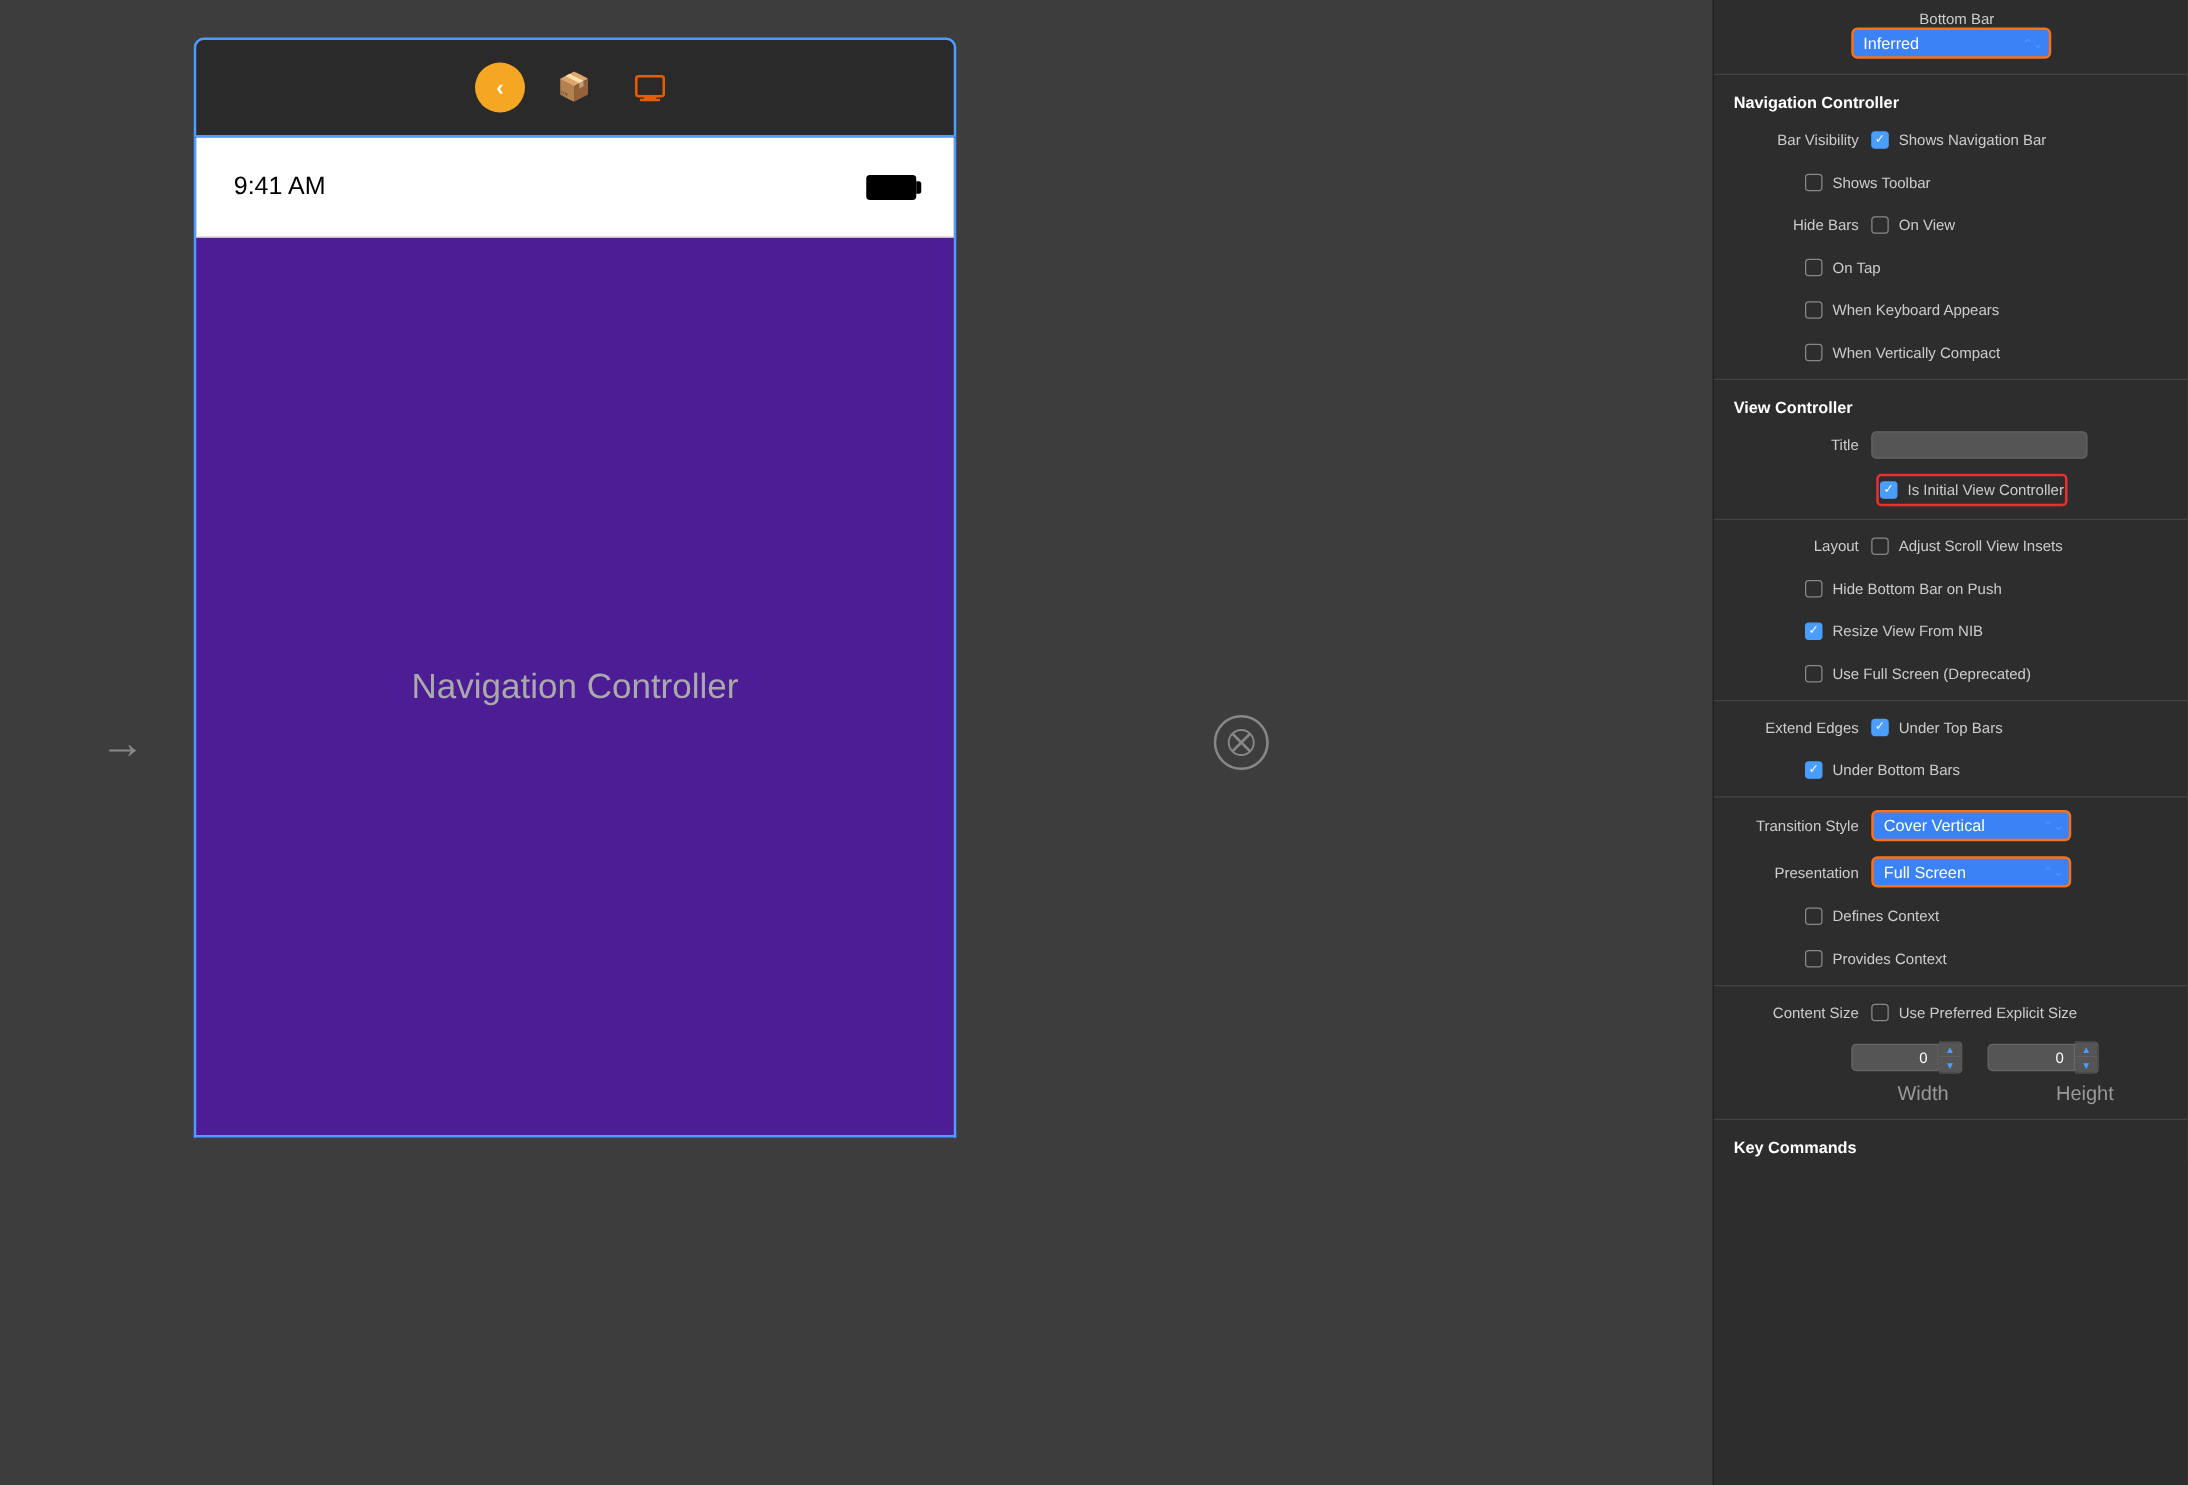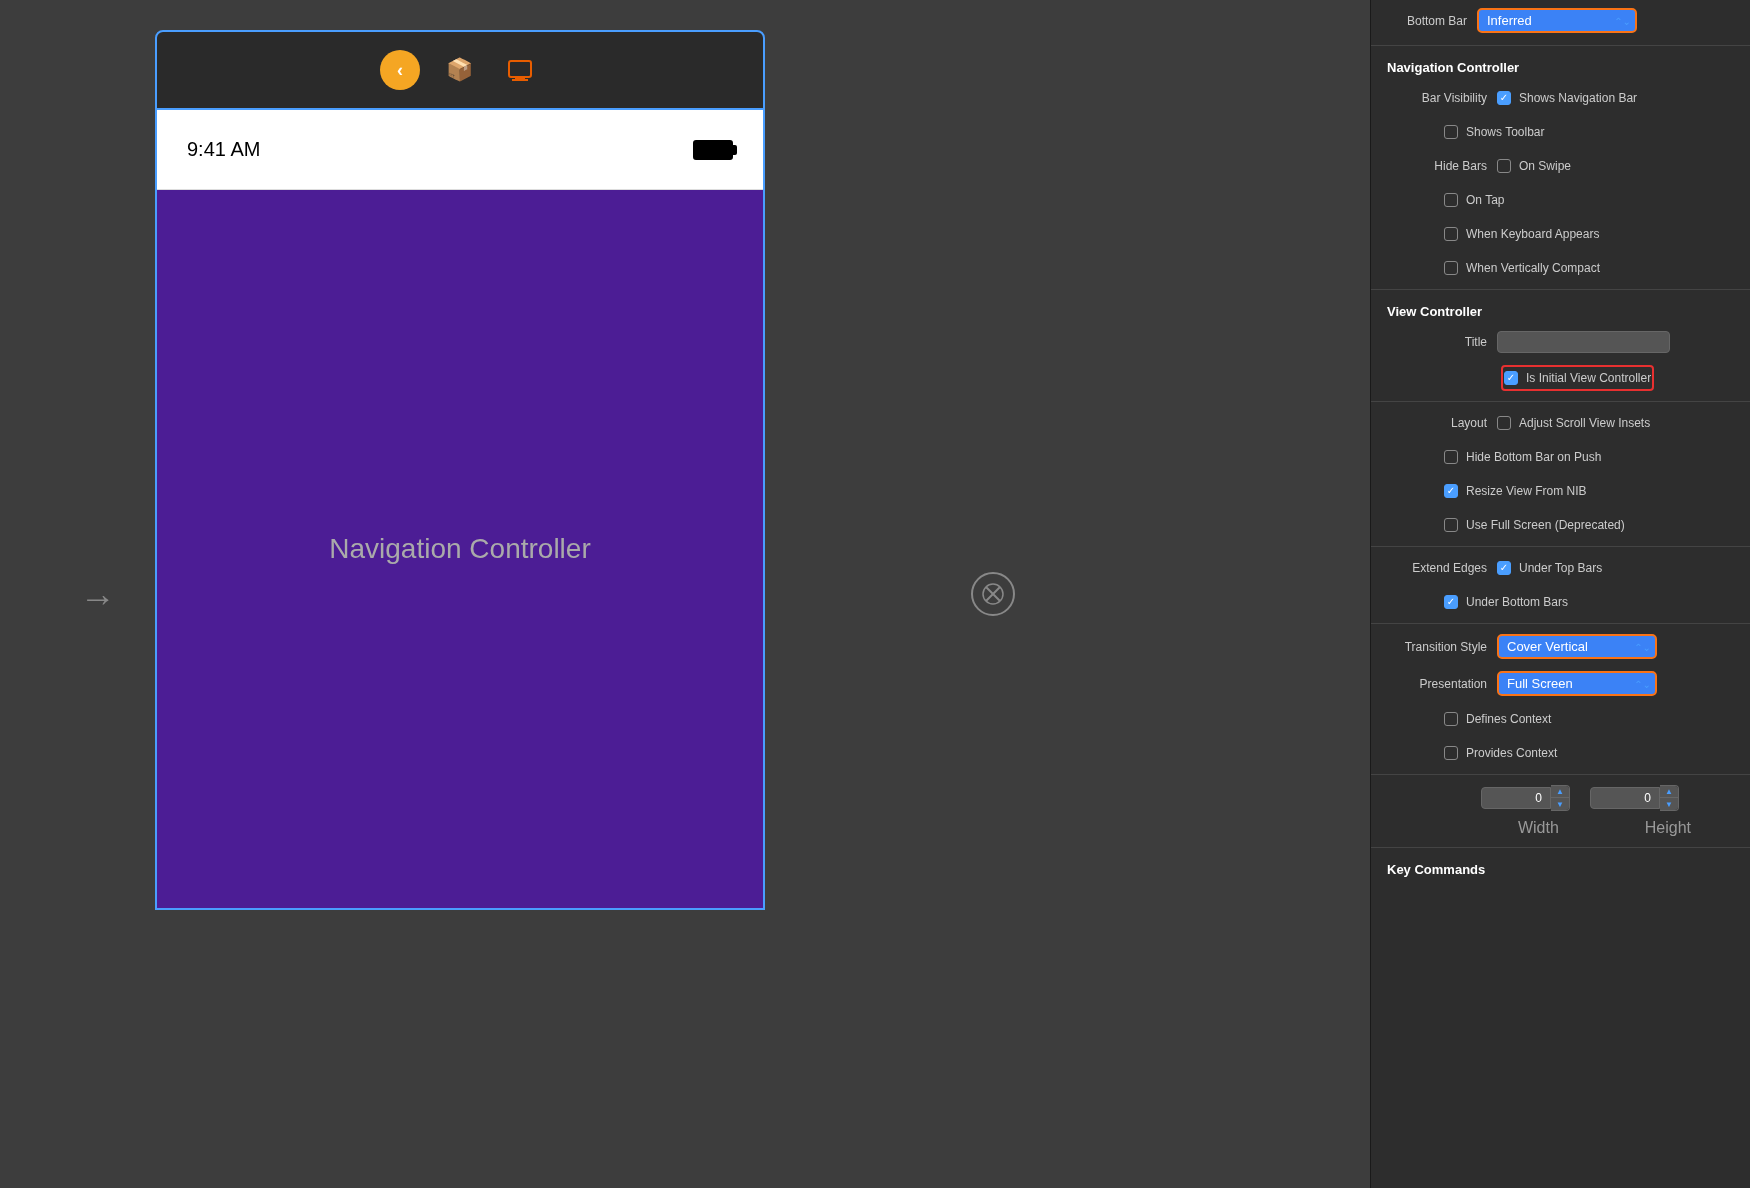--- a/index.html
+++ b/index.html
@@ -343,20 +343,21 @@
       justify-content: space-around;
       padding: 2px 16px 6px 104px;
       color: #999;
       font-size: 16px;
     }
 
     .panel-top-row {
       display: flex;
       align-items: center;
       padding: 8px 16px;
+      flex-direction: column;
     }
 
     .panel-top-label {
       color: #ccc;
       font-size: 12px;
       margin-right: 10px;
       min-width: 80px;
       text-align: right;
     }
 
@@ -456,21 +457,21 @@
     <div class="checkbox-row">
       <div class="panel-checkbox"></div>
       <span class="checkbox-label">Shows Toolbar</span>
     </div>
   </div>
 
   <div class="panel-row">
     <span class="panel-row-label">Hide Bars</span>
     <div class="checkbox-row">
       <div class="panel-checkbox"></div>
-      <span class="checkbox-label">On Swipe</span>
+      <span class="checkbox-label">On View</span>
     </div>
   </div>
 
   <div class="panel-row indent-checkboxes">
     <div class="checkbox-row">
       <div class="panel-checkbox"></div>
       <span class="checkbox-label">On Tap</span>
     </div>
   </div>
 
@@ -594,20 +595,27 @@
 
   <div class="panel-row indent-checkboxes">
     <div class="checkbox-row">
       <div class="panel-checkbox"></div>
       <span class="checkbox-label">Provides Context</span>
     </div>
   </div>
 
   <div class="panel-divider"></div>
 
+  <div class="panel-row">
+    <span class="panel-row-label">Content Size</span>
+    <div class="checkbox-row">
+      <div class="panel-checkbox"></div>
+      <span class="checkbox-label">Use Preferred Explicit Size</span>
+    </div>
+  </div>
 
   <div class="panel-row" style="padding-left: 110px; gap: 20px;">
     <div class="number-stepper-wrapper">
       <input class="number-stepper" type="text" value="0" style="">
       <div class="stepper-buttons">
         <button class="stepper-btn">▲</button>
         <button class="stepper-btn">▼</button>
       </div>
     </div>
     <div class="number-stepper-wrapper">

